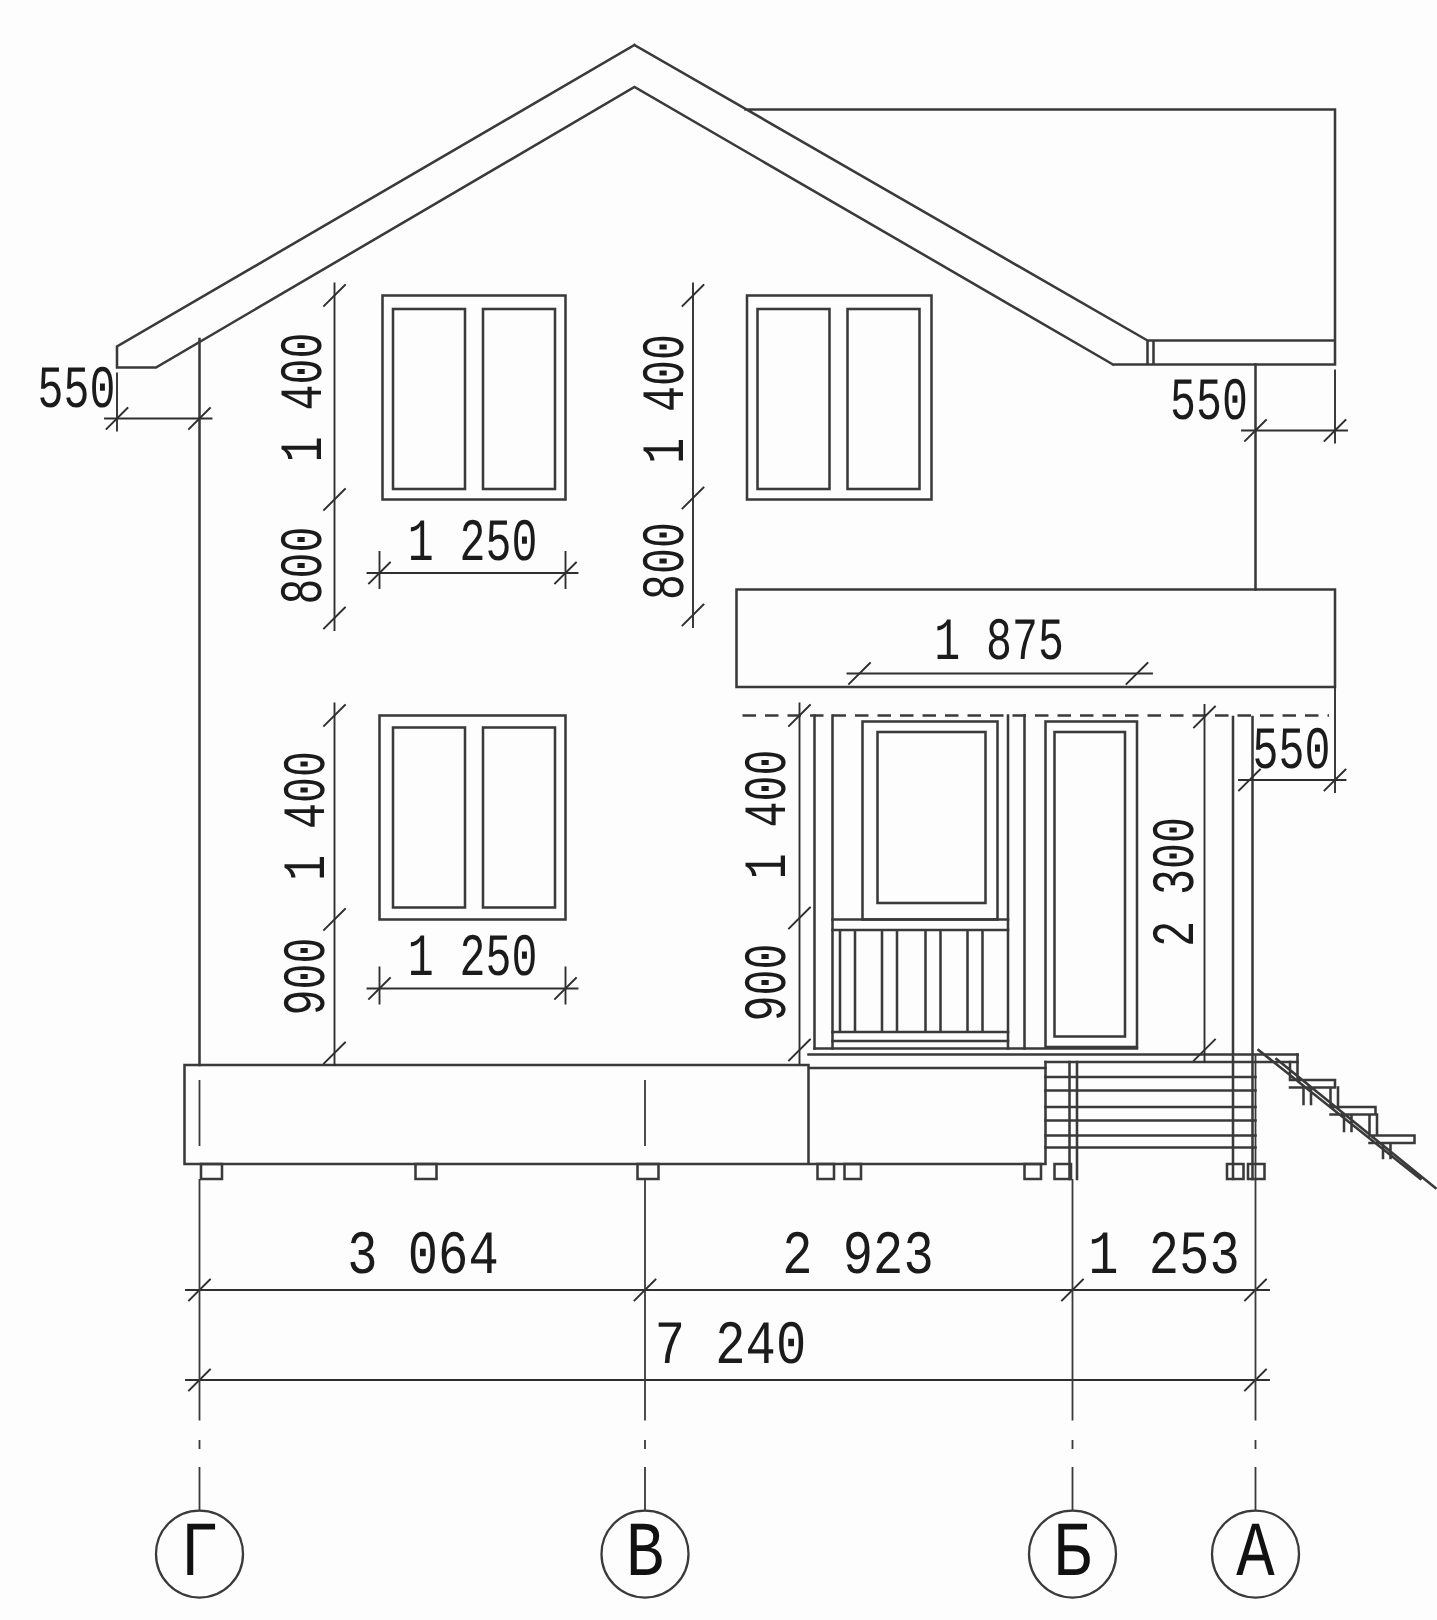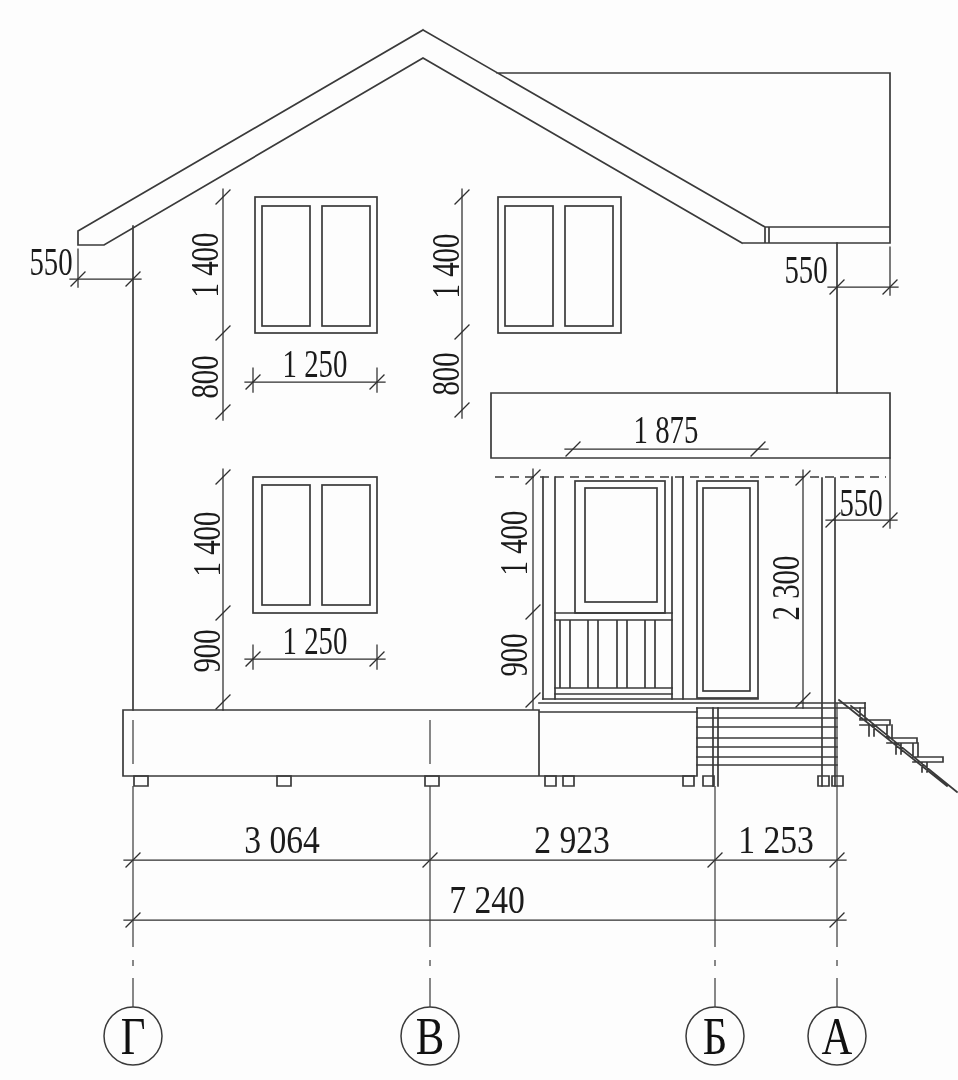--- a/index.html
+++ b/index.html
@@ -1,21 +1,21 @@
 <!DOCTYPE html>
 <html><head>
 <meta charset="utf-8">
 <style>
   html,body{margin:0;padding:0;background:#ffffff;}
   .sheet{
     position:relative;
     width:958px;height:1080px;
     background:#fdfdfd;
     overflow:hidden;
-    font-family:Liberation Serif, serif;
+    font-family:Liberation Mono, monospace;
   }
   .sheet svg{position:absolute;left:0;top:0;}
   .t{
     position:absolute;
     transform:translate(-50%,-50%) scale(0.72,1);
     font-size:40px;
     color:#1b1b1b;
     white-space:nowrap;
     line-height:1;
   }

